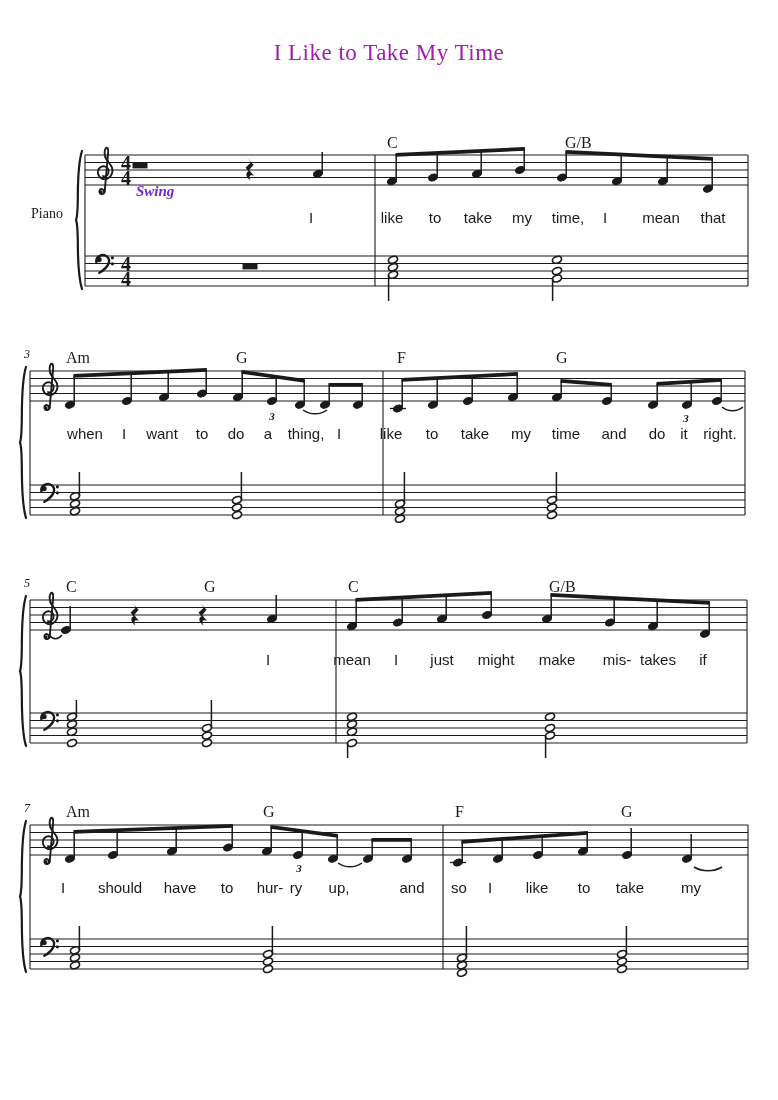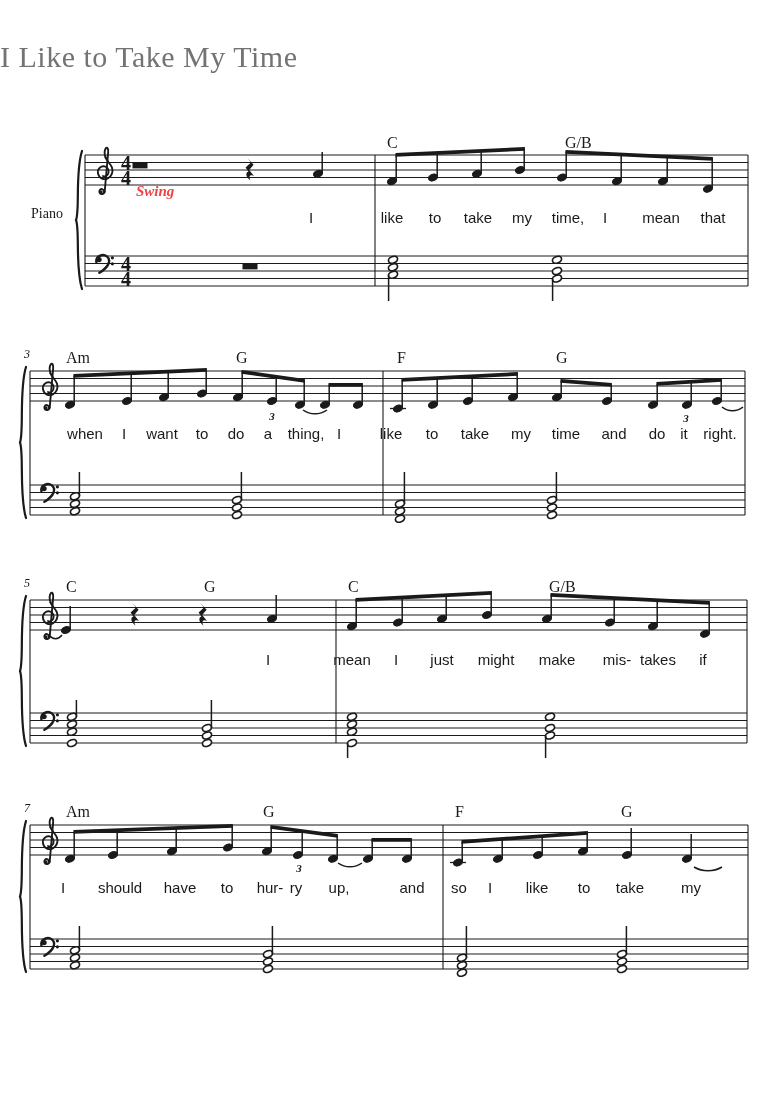--- a/index.html
+++ b/index.html
@@ -1,22 +1,22 @@
 <!DOCTYPE html>
 <html><head>
 <meta charset="utf-8">
 <style>
   html,body{margin:0;padding:0;background:#e8e8e8;}
   .page{position:relative;width:778px;height:1100px;background:#ffffff;overflow:hidden;
         font-family:"Liberation Serif",serif;}
-  .title{position:absolute;top:40px;left:0;width:778px;text-align:left;margin:0;
-         font-size:30px;font-weight:400;color:#737373;letter-spacing:.5px;}
+  .title{position:absolute;top:40px;left:0;width:778px;text-align:center;margin:0;
+         font-size:23px;font-weight:400;color:#a21caf;letter-spacing:.5px;}
   .piano-label{position:absolute;left:31px;top:206px;font-size:14px;color:#1a1a1a;}
   .swing-label{position:absolute;left:136px;top:183px;font-size:15px;font-style:italic;
-               font-weight:bold;color:#ef4444;}
+               font-weight:bold;color:#6d28d9;}
   svg.score{position:absolute;left:0;top:0;}
   text{user-select:none;}
 </style>
 </head>
 <body>
 
 <div class="page">
   <h1 class="title">I Like to Take My Time</h1>
   <div class="piano-label">Piano</div>
   <div class="swing-label">Swing</div>

